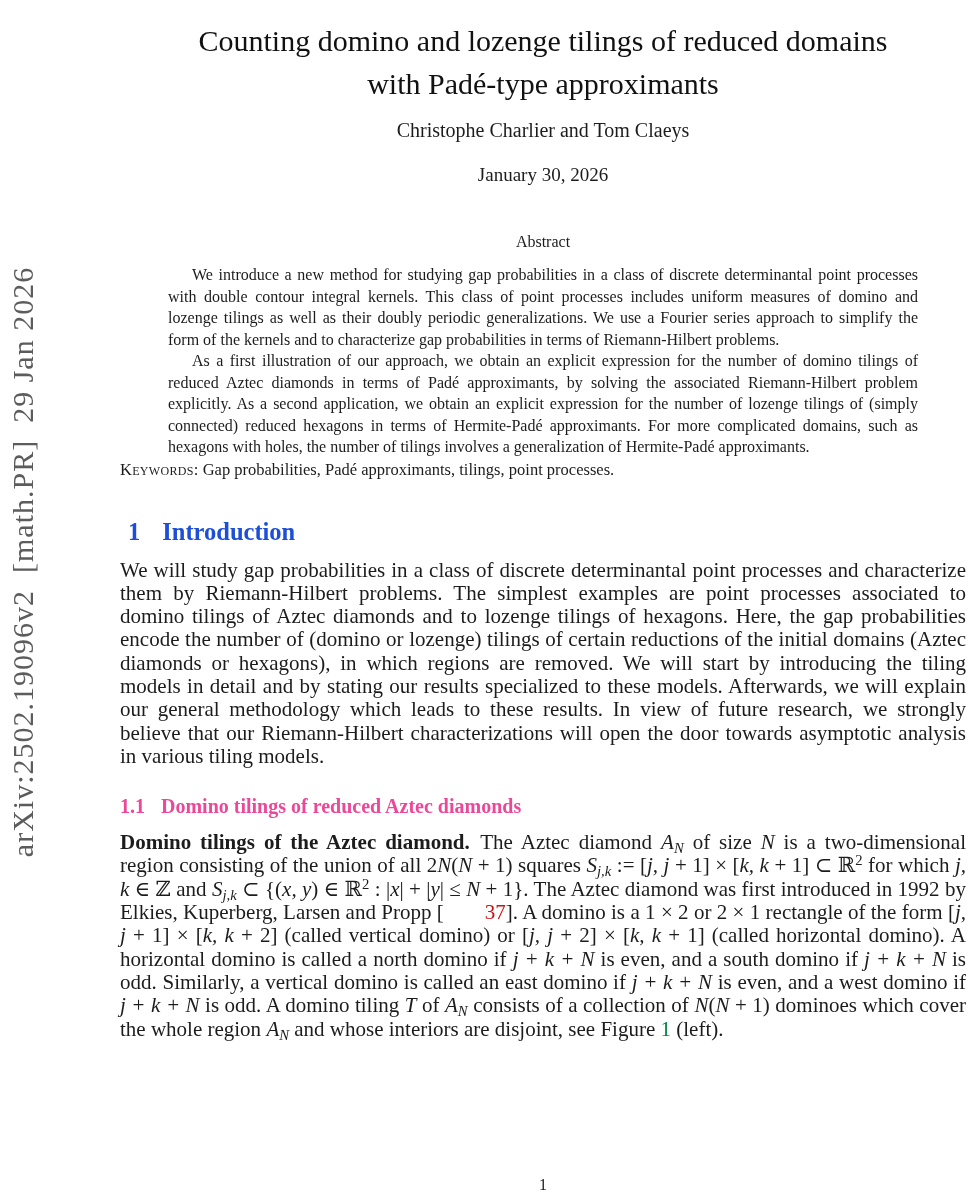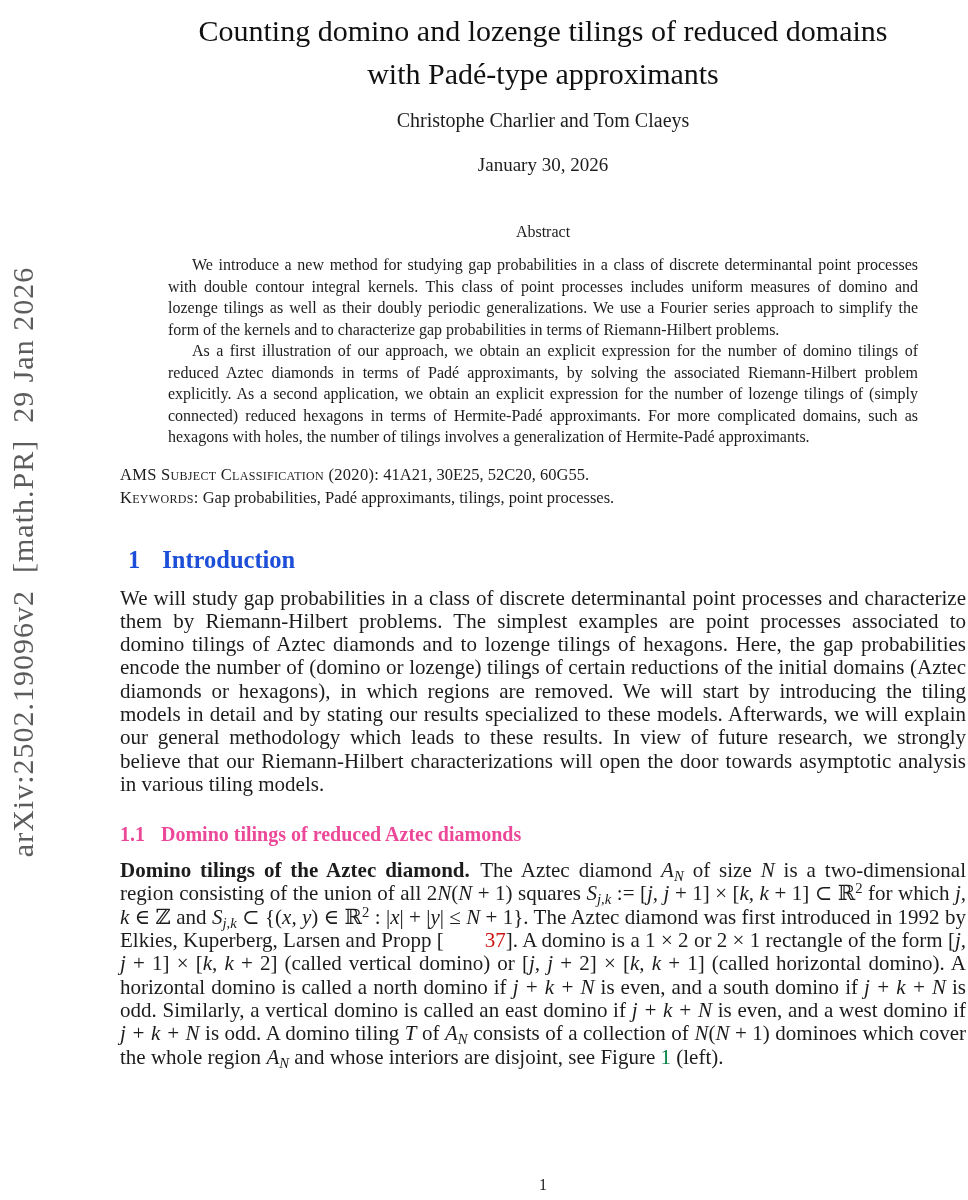--- a/index.html
+++ b/index.html
@@ -17,21 +17,21 @@
     position: absolute;
     left: 6px; top: 562px;
     transform: rotate(-90deg) translateX(-50%);
     transform-origin: 0 0;
     white-space: pre;
     font-size: 30px;
     letter-spacing: 1px;
     color: #5c5c5c;
   }
 
-  .content { position: absolute; left: 120px; top: 0; width: 846px; }
+  .content { position: absolute; left: 120px; top: 10px; width: 846px; }
 
   .title {
     margin-top: 9px;
     font-size: 30px;
     font-weight: normal;
     line-height: 43px;
     text-align: center;
     white-space: pre-line;
     color: #111;
   }
@@ -94,21 +94,20 @@
     <div class="authors">Christophe Charlier and Tom Claeys</div>
 
     <div class="date">January 30, 2026</div>
 
     <div class="abstract">
       <div class="abstract-heading">Abstract</div>
       <p>We introduce a new method for studying gap probabilities in a class of discrete determinantal point processes with double contour integral kernels. This class of point processes includes uniform measures of domino and lozenge tilings as well as their doubly periodic generalizations. We use a Fourier series approach to simplify the form of the kernels and to characterize gap probabilities in terms of Riemann-Hilbert problems.</p>
       <p>As a first illustration of our approach, we obtain an explicit expression for the number of domino tilings of reduced Aztec diamonds in terms of Padé approximants, by solving the associated Riemann-Hilbert problem explicitly. As a second application, we obtain an explicit expression for the number of lozenge tilings of (simply connected) reduced hexagons in terms of Hermite-Padé approximants. For more complicated domains, such as hexagons with holes, the number of tilings involves a generalization of Hermite-Padé approximants.</p>
     </div>
 
-    <div class="meta-line first"><span class="sc">AMS Subject Classification (2020):</span><span> 41A21, 30E25, 52C20, 60G55.</span></div>
     <div class="meta-line"><span class="sc">Keywords:</span><span> Gap probabilities, Padé approximants, tilings, point processes.</span></div>
 
     <h2 class="section">
       <span>1</span><span class="sec-title">Introduction</span>
     </h2>
 
     <p class="body-para">We will study gap probabilities in a class of discrete determinantal point processes and characterize them by Riemann-Hilbert problems. The simplest examples are point processes associated to domino tilings of Aztec diamonds and to lozenge tilings of hexagons. Here, the gap probabilities encode the number of (domino or lozenge) tilings of certain reductions of the initial domains (Aztec diamonds or hexagons), in which regions are removed. We will start by introducing the tiling models in detail and by stating our results specialized to these models. Afterwards, we will explain our general methodology which leads to these results. In view of future research, we strongly believe that our Riemann-Hilbert characterizations will open the door towards asymptotic analysis in various tiling models.</p>
 
     <h3 class="subsection">
       <span>1.1</span><span class="sec-title">Domino tilings of reduced Aztec diamonds</span>

